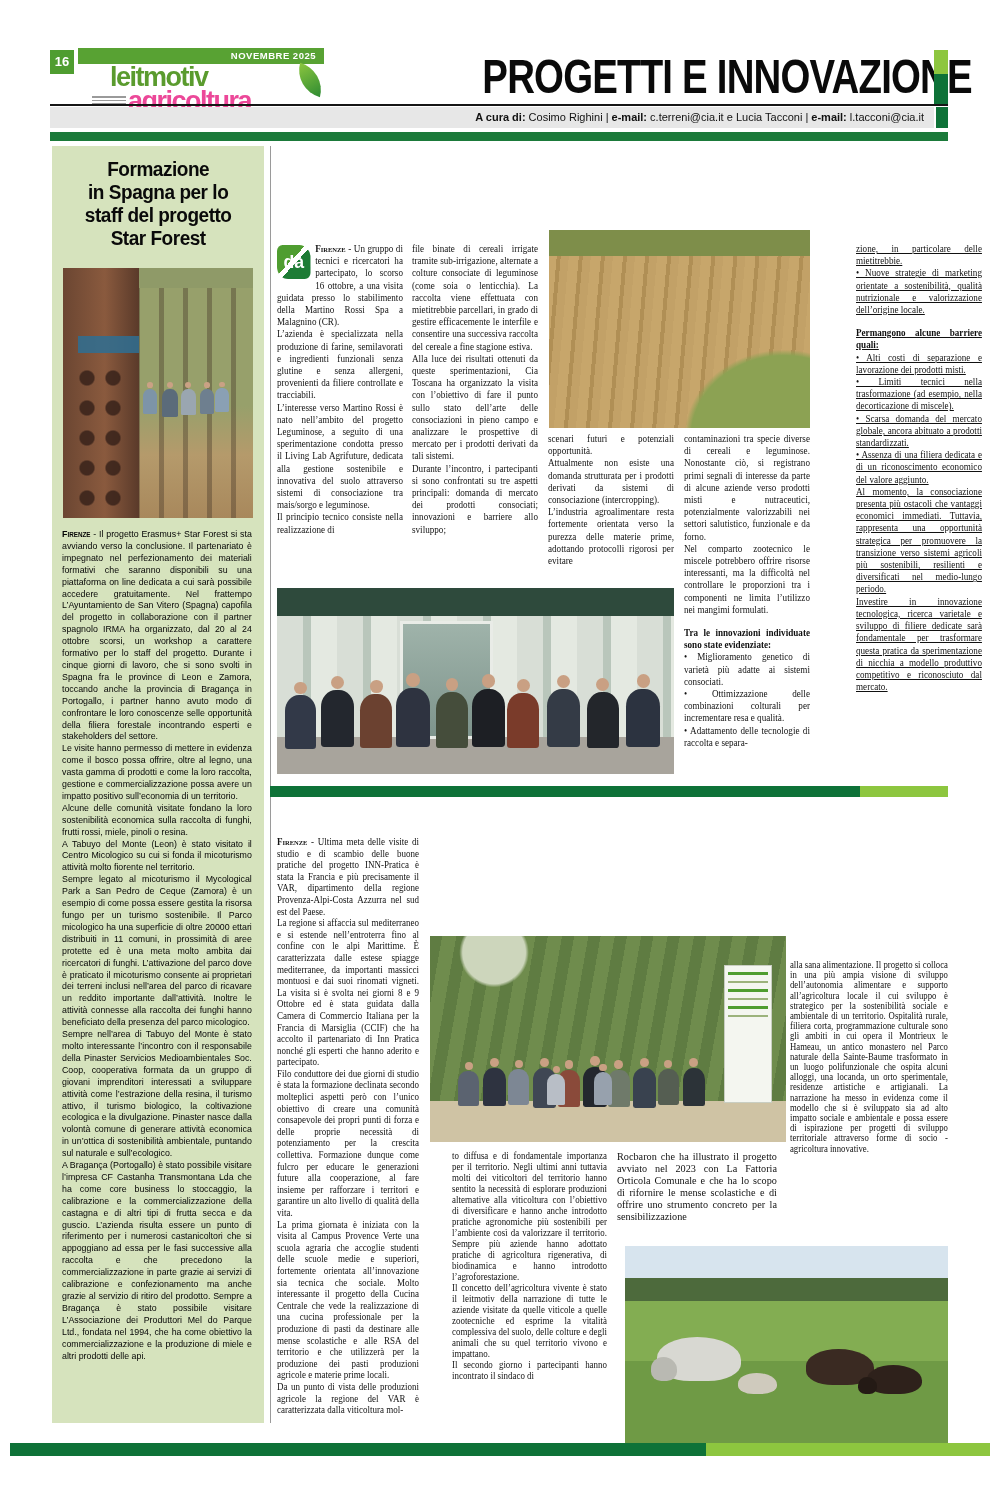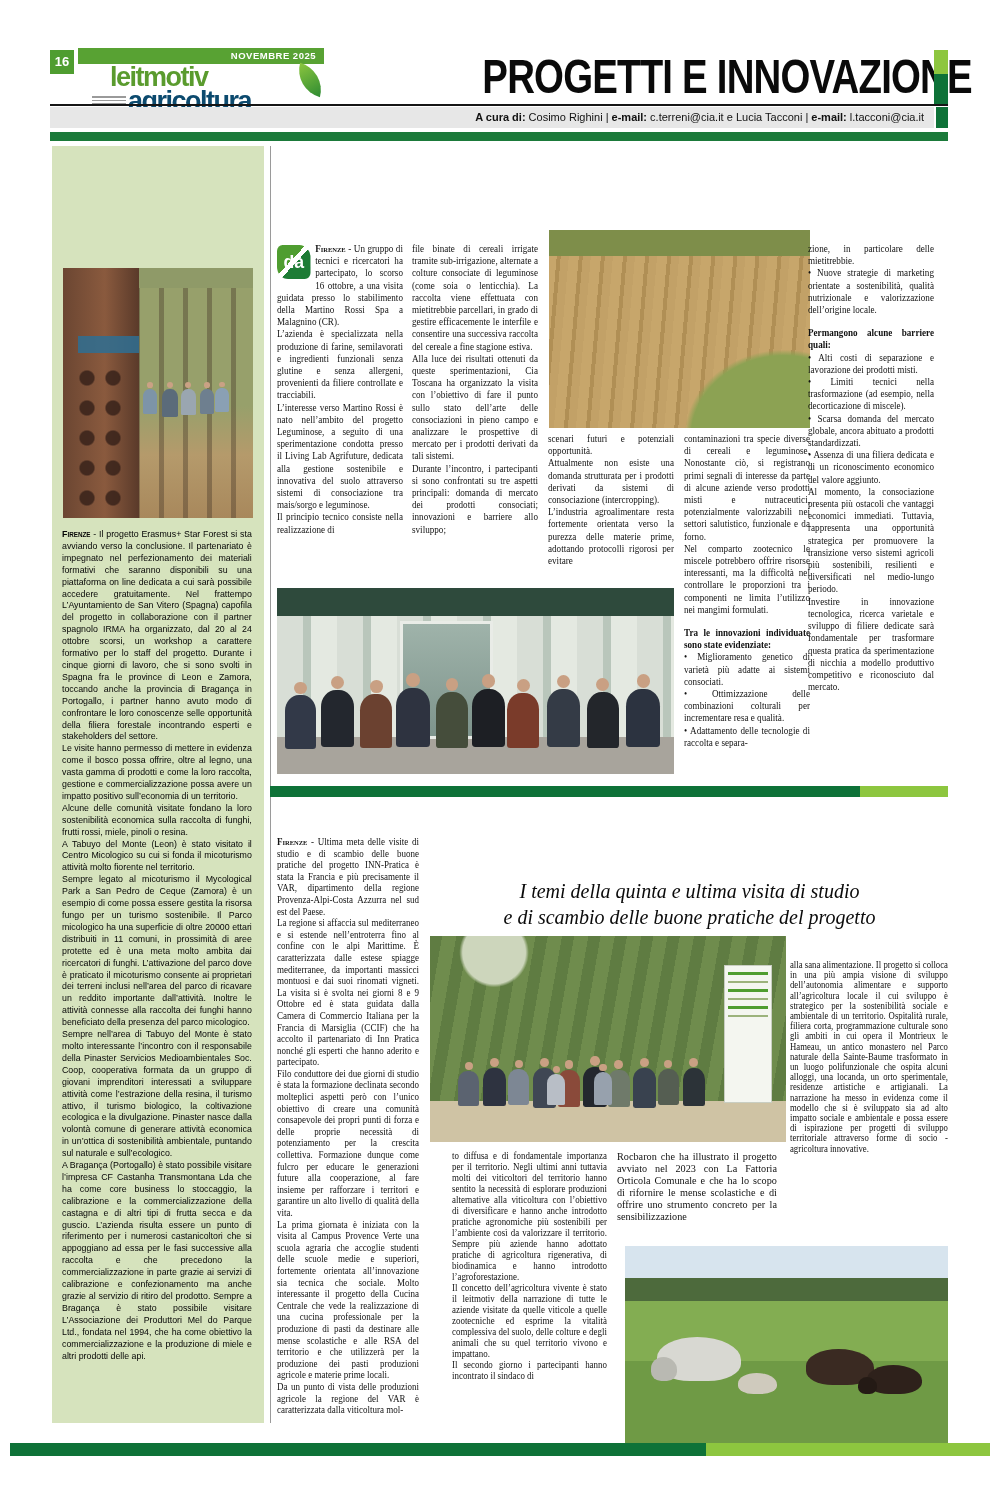--- a/index.html
+++ b/index.html
@@ -5,21 +5,21 @@
   html,body{margin:0;padding:0;background:#fff;}
   .page{position:relative;width:1000px;height:1492px;background:#ffffff;overflow:hidden;
         font-family:"Liberation Serif",serif;color:#111;}
   .abs{position:absolute;}
   
   .pagenum{left:50px;top:50px;width:24px;height:24px;background:#4f9d30;color:#fff;
            font:bold 13px/24px "Liberation Sans",sans-serif;text-align:center;}
   .issuebar{left:78px;top:48px;width:246px;height:16px;background:#58a233;color:#fff;
             font:bold 9.5px/16px "Liberation Sans",sans-serif;text-align:right;padding-right:8px;box-sizing:border-box;letter-spacing:.5px;}
   .logo1{left:110px;top:64px;font:bold 27px/27px "Liberation Sans",sans-serif;color:#5a9b2e;letter-spacing:-1.5px;}
-  .logo2{left:128px;top:88px;font:bold 27px/27px "Liberation Sans",sans-serif;color:#0c4a6e;letter-spacing:-1.5px;}
+  .logo2{left:128px;top:88px;font:bold 27px/27px "Liberation Sans",sans-serif;color:#ec4899;letter-spacing:-1.5px;}
   .logotag{left:92px;top:96px;width:34px;}
   .logotag i{display:block;height:1.5px;background:#9a9a9a;margin-bottom:2px;}
   .leaf{left:296px;top:66px;width:28px;height:28px;background:linear-gradient(135deg,#8cc63f,#2e8b32);
         border-radius:0 100% 0 100%;transform:rotate(15deg);}
   .sectitle{left:360px;top:50px;width:570px;height:54px;text-align:right;}
   .sectitle span{display:inline-block;transform:scaleX(.8);transform-origin:100% 50%;white-space:nowrap;
         font:bold 48px/54px "Liberation Sans",sans-serif;letter-spacing:-1px;color:#0a0a0a;}
   .vbar-l{left:934px;top:50px;width:14px;height:24px;background:#8dc63f;}
   .vbar-d{left:934px;top:74px;width:14px;height:30px;background:#0e7238;}
   .blackrule{left:50px;top:104px;width:898px;height:2px;background:#151515;}
@@ -119,20 +119,24 @@
     <span>|</span> <b>e-mail:</b>
     <span>c.terreni@cia.it</span>
     <span>e</span> <span>Lucia Tacconi</span>
     <span>|</span> <b>e-mail:</b>
     <span>l.tacconi@cia.it</span>
   </div>
   <div class="abs bylineblock"></div>
   <div class="abs topgreen"></div>
 
   <div class="abs sidebar"></div>
+  <div class="abs sb-title"><span>Formazione
+in Spagna per lo
+staff del progetto
+Star Forest</span></div>
   <div class="abs sb-photo">
     <div class="sb-trunk"></div>
       <div class="sb-band"></div>
       <div class="sb-holes"></div>
   <div class="person" style="left: 42%; height: 40px; width: 14.4px; bottom: 96px;">
         <span class="p-head" style="background: rgb(202, 161, 132);"></span>
         <span class="p-body" style="background: rgb(125, 148, 168);"></span>
       </div>
       <div class="person" style="left: 52%; height: 44px; width: 15.84px; bottom: 92px;">
         <span class="p-head" style="background: rgb(202, 161, 132);"></span>
@@ -183,21 +187,21 @@
       <div class="pre">• Miglioramento genetico di varietà più adatte ai sistemi consociati.
 • Ottimizzazione delle combinazioni colturali per incrementare resa e qualità.
 • Adattamento delle tecnologie di raccolta e separa-</div>
       </div>
   </div>
   <div class="abs bodycol" style="left:548px;top:433px;width:126px;height:151px;">
     <div class="sq pre">scenari futuri e potenziali opportunità.
 Attualmente non esiste una domanda strutturata per i prodotti derivati da sistemi di consociazione (intercropping).
 L’industria agroalimentare resta fortemente orientata verso la purezza delle materie prime, adottando protocolli rigorosi per evitare</div>
   </div>
-  <div class="abs bodycol" style="left:808px;top:243px;width:126px;height:539px;">
+  <div class="abs bodycol" style="left:856px;top:243px;width:126px;height:539px;text-decoration:underline;">
     <div class="sq">
         <div class="pre">zione, in particolare delle mietitrebbie.
 • Nuove strategie di marketing orientate a sostenibilità, qualità nutrizionale e valorizzazione dell’origine locale.</div>
       <div class="pre colhead" style="margin-top:11px;">Permangono alcune barriere quali:</div>
       <div class="pre">• Alti costi di separazione e lavorazione dei prodotti misti.
 • Limiti tecnici nella trasformazione (ad esempio, nella decorticazione di miscele).
 • Scarsa domanda del mercato globale, ancora abituato a prodotti standardizzati.
 • Assenza di una filiera dedicata e di un riconoscimento economico del valore aggiunto.
 Al momento, la consociazione presenta più ostacoli che vantaggi economici immediati. Tuttavia, rappresenta una opportunità strategica per promuovere la transizione verso sistemi agricoli più sostenibili, resilienti e diversificati nel medio-lungo periodo.
 Investire in innovazione tecnologica, ricerca varietale e sviluppo di filiere dedicate sarà fondamentale per trasformare questa pratica da sperimentazione di nicchia a modello produttivo competitivo e riconosciuto dal mercato.</div>
@@ -243,22 +247,20 @@
         <span class="p-body" style="background: rgb(35, 38, 43);"></span>
       </div>
       <div class="person" style="left: 88%; height: 94px; width: 33.84px; bottom: 6px;">
         <span class="p-head" style="background: rgb(201, 160, 131);"></span>
         <span class="p-body" style="background: rgb(44, 51, 64);"></span>
       </div>
     </div>
 
   <div class="abs divider1"></div>
 
-  <div class="abs a2-sub">I temi della quinta e ultima visita di studio
-e di scambio delle buone pratiche del progetto</div>
 
   <div class="abs a2col" style="left:277px;top:836px;width:142px;height:589px;">
     <div class="sq pre"><span class="dateline">Firenze</span><span> - Ultima meta delle visite di studio e di scambio delle buone pratiche del progetto INN-Pratica è stata la Francia e più precisamente il VAR, dipartimento della regione Provenza-Alpi-Costa Azzurra nel sud est del Paese.
 La regione si affaccia sul mediterraneo e si estende nell’entroterra fino al confine con le alpi Marittime. È caratterizzata dalle estese spiagge mediterranee, da importanti massicci montuosi e dai suoi rinomati vigneti. La visita si è svolta nei giorni 8 e 9 Ottobre ed è stata guidata dalla Camera di Commercio Italiana per la Francia di Marsiglia (CCIF) che ha accolto il partenariato di Inn Pratica nonché gli esperti che hanno aderito e partecipato.
 Filo conduttore dei due giorni di studio è stata la formazione declinata secondo molteplici aspetti però con l’unico obiettivo di creare una comunità consapevole dei propri punti di forza e delle proprie necessità di potenziamento per la crescita collettiva. Formazione dunque come fulcro per educare le generazioni future alla cooperazione, al fare insieme per rafforzare i territori e garantire un alto livello di qualità della vita.
 La prima giornata è iniziata con la visita al Campus Provence Verte una scuola agraria che accoglie studenti delle scuole medie e superiori, fortemente orientata all’innovazione sia tecnica che sociale. Molto interessante il progetto della Cucina Centrale che vede la realizzazione di una cucina professionale per la produzione di pasti da destinare alle mense scolastiche e alle RSA del territorio e che utilizzerà per la produzione dei pasti produzioni agricole e materie prime locali.
 Da un punto di vista delle produzioni agricole la regione del VAR è caratterizzata dalla viticoltura mol-</span></div>
   </div>
 
   <div class="abs photo-group">

